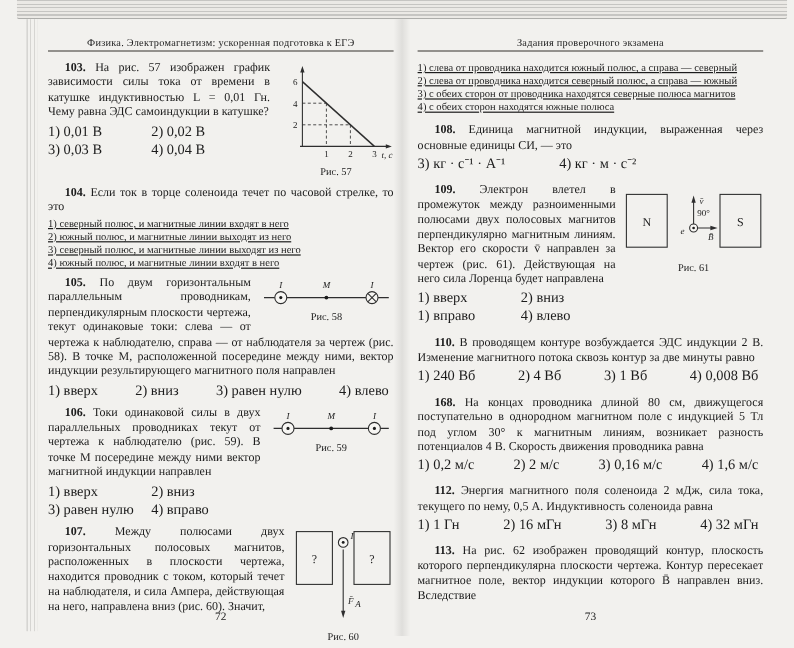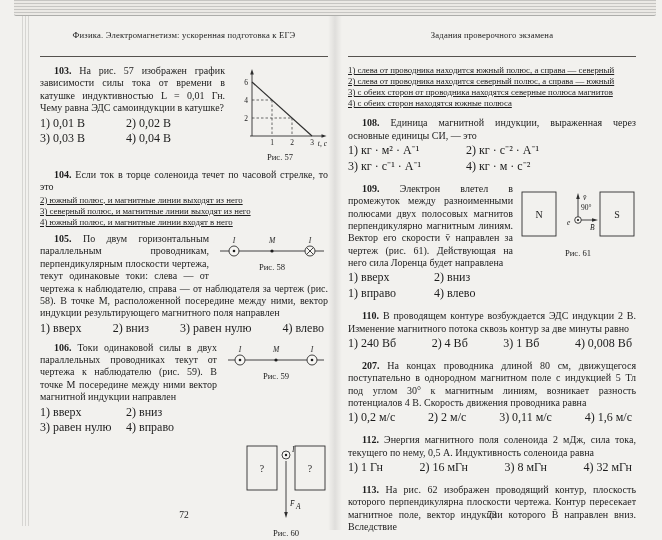--- a/index.html
+++ b/index.html
@@ -8,21 +8,21 @@
   .edges{position:absolute;top:0;left:14px;right:6px;height:16px;
          background:repeating-linear-gradient(to bottom,#c6c5c2 0 1px,#ebe9e5 1px 3px);
          border-bottom:1px solid #adadaa;border-radius:0 0 2px 2px;}
   .leftedge{position:absolute;top:16px;left:22px;width:9px;bottom:14px;
          background:repeating-linear-gradient(to right,#d6d5d2 0 1px,#f2f1ee 1px 3px);}
   .gutter{position:absolute;top:16px;bottom:10px;left:328px;width:14px;
          background:linear-gradient(to right,rgba(0,0,0,0),rgba(0,0,0,0.08) 50%,rgba(0,0,0,0));}
   .page{position:absolute;top:30px;height:490px;}
   .pleft{left:40px;width:288px;}
   .pright{left:348px;width:288px;}
-  .runhead{font-size:8.6px;text-align:center;color:#222;padding-bottom:16px;
+  .runhead{font-size:8.6px;text-align:center;color:#222;padding-bottom:2px;
            border-bottom:1px solid #55524e;margin-bottom:8px;letter-spacing:0.2px;}
   .problem{overflow:hidden;margin-bottom:5px;}
   .pright .problem{margin-bottom:8px;}
   .cont{margin-bottom:8px;}
   .ptxt{font-size:10px;line-height:1.24;text-align:justify;text-indent:14px;margin-bottom:1px;}
   .ptxt b{font-weight:bold;}
   .orow{font-size:12px;line-height:1.32;}
   .o2{display:inline-block;min-width:86px;}
   .o2w{display:inline-block;min-width:118px;}
   .r4{display:flex;justify-content:space-between;padding-right:4px;}
@@ -74,20 +74,21 @@
         </svg>
         <div class="figcap">Рис. 57</div>
       </div>
       <p class="ptxt"><b>103.</b> <span>На рис. 57 изображен график зависимости силы тока от времени в катушке индуктивностью L = 0,01 Гн. Чему равна ЭДС самоиндукции в катушке?</span></p>
       <div class="orow"><span class="o2">1) 0,01 В</span><span>2) 0,02 В</span></div>
       <div class="orow"><span class="o2">3) 0,03 В</span><span>4) 0,04 В</span></div>
     </div>
 
     <div class="problem">
       <p class="ptxt"><b>104.</b> <span>Если ток в торце соленоида течет по часовой стрелке, то это</span></p>
+      <div class="ofull">1) северный полюс, и магнитные линии входят в него</div>
       <div class="ofull">2) южный полюс, и магнитные линии выходят из него</div>
       <div class="ofull">3) северный полюс, и магнитные линии выходят из него</div>
       <div class="ofull">4) южный полюс, и магнитные линии входят в него</div>
     </div>
 
     <div class="problem">
       <div class="fig">
         <svg width="112" height="26" viewBox="0 0 112 26">
           <line x1="4" y1="17" x2="108" y2="17" stroke="#2e2e2e" stroke-width="0.9"></line>
           <circle cx="18" cy="17" r="5" fill="#f7f6f3" stroke="#2e2e2e" stroke-width="0.9"></circle>
@@ -141,38 +142,38 @@
           <circle cx="42" cy="13" r="4" fill="#f7f6f3" stroke="#2e2e2e" stroke-width="0.9"></circle>
           <circle cx="42" cy="13" r="1.2" fill="#1c1c1c"></circle>
           <text x="48" y="10" font-style="italic">I</text>
           <line x1="42" y1="19" x2="42" y2="71" stroke="#2e2e2e" stroke-width="0.9"></line>
           <path d="M42 76 L40.2 70 L43.8 70 Z" fill="#2e2e2e"></path>
           <text x="46" y="64" font-style="italic">F̄</text>
           <text x="52" y="67" font-size="5.5" font-style="italic">A</text>
         </svg>
         <div class="figcap">Рис. 60</div>
       </div>
+      <p class="ptxt"><b>107.</b> <span>Между полюсами двух горизонтальных полосовых магнитов, расположенных в плоскости чертежа, находится проводник с током, который течет на наблюдателя, и сила Ампера, действующая на него, направлена вниз (рис. 60). Значит,</span></p>
     </div>
 
     <div class="pageno">72</div>
   </div>
 
   <div class="page pright">
     <div class="runhead">Задания проверочного экзамена</div>
 
     <div class="cont">
       <div class="ofull">1) слева от проводника находится южный полюс, а справа — северный</div>
       <div class="ofull">2) слева от проводника находится северный полюс, а справа — южный</div>
       <div class="ofull">3) с обеих сторон от проводника находятся северные полюса магнитов</div>
       <div class="ofull">4) с обеих сторон находятся южные полюса</div>
     </div>
 
     <div class="problem">
       <p class="ptxt"><b>108.</b> <span>Единица магнитной индукции, выраженная через основные единицы СИ, — это</span></p>
-      <div class="orow"><span class="o2w">1) кг · м² · А⁻¹</span><span>2) кг · с⁻² · А⁻¹</span></div>
       <div class="orow"><span class="o2w">3) кг · с⁻¹ · А⁻¹</span><span>4) кг · м · с⁻²</span></div>
     </div>
 
     <div class="problem">
       <div class="fig">
         <svg width="116" height="62" viewBox="0 0 116 62">
           <rect x="2" y="8" width="34" height="44" fill="none" stroke="#2e2e2e" stroke-width="0.9"></rect>
           <rect x="80" y="8" width="34" height="44" fill="none" stroke="#2e2e2e" stroke-width="0.9"></rect>
           <text x="19" y="34" text-anchor="middle" class="big">N</text>
           <text x="97" y="34" text-anchor="middle" class="big">S</text>
@@ -198,25 +199,25 @@
       <p class="ptxt"><b>110.</b> <span>В проводящем контуре возбуждается ЭДС индукции 2 В. Изменение магнитного потока сквозь контур за две минуты равно</span></p>
       <div class="orow r4">
         <span>1) 240 Вб</span>
         <span>2) 4 Вб</span>
         <span>3) 1 Вб</span>
         <span>4) 0,008 Вб</span>
       </div>
     </div>
 
     <div class="problem">
-      <p class="ptxt"><b>207.</b> <span>На концах проводника длиной 80 см, движущегося поступательно в однородном магнитном поле с индукцией 5 Тл под углом 30° к магнитным линиям, возникает разность потенциалов 4 В. Скорость движения проводника равна</span></p>
+      <p class="ptxt"><b>168.</b> <span>На концах проводника длиной 80 см, движущегося поступательно в однородном магнитном поле с индукцией 5 Тл под углом 30° к магнитным линиям, возникает разность потенциалов 4 В. Скорость движения проводника равна</span></p>
       <div class="orow r4">
         <span>1) 0,2 м/с</span>
         <span>2) 2 м/с</span>
-        <span>3) 0,11 м/с</span>
+        <span>3) 0,16 м/с</span>
         <span>4) 1,6 м/с</span>
       </div>
     </div>
 
     <div class="problem">
       <p class="ptxt"><b>112.</b> <span>Энергия магнитного поля соленоида 2 мДж, сила тока, текущего по нему, 0,5 А. Индуктивность соленоида равна</span></p>
       <div class="orow r4">
         <span>1) 1 Гн</span>
         <span>2) 16 мГн</span>
         <span>3) 8 мГн</span>

